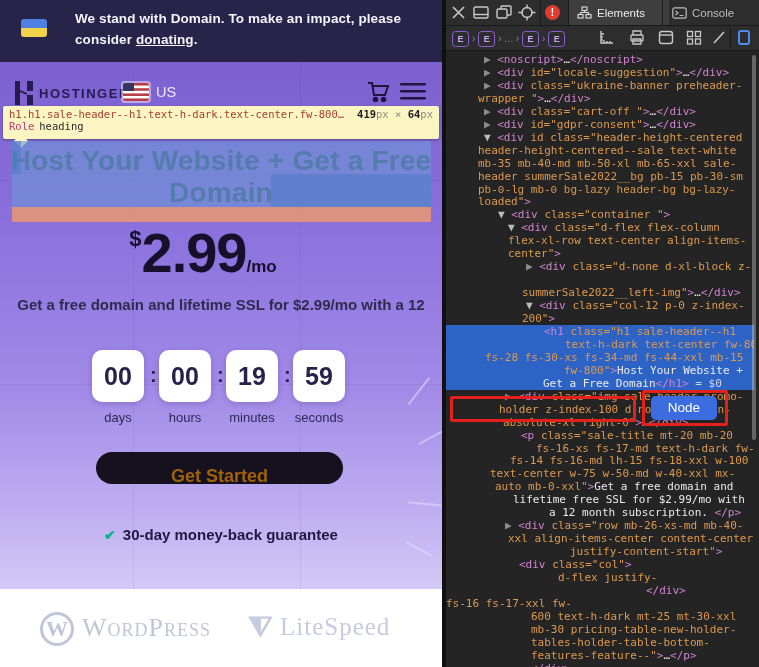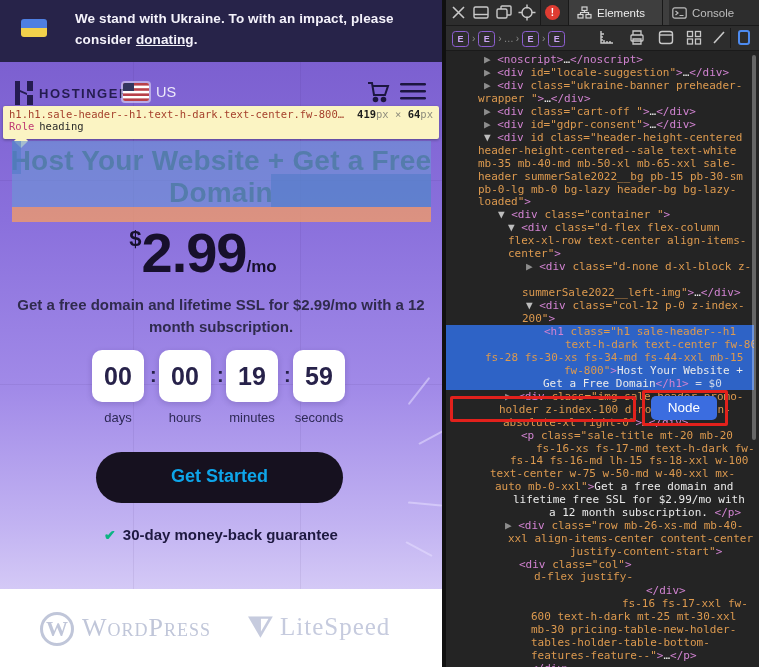--- a/index.html
+++ b/index.html
@@ -30,21 +30,21 @@
   .hl-margin{position:absolute;background:rgba(233,152,113,0.85);}
   #price{position:absolute;left:0;top:158px;width:406px;text-align:center;color:#17102c;}
   #price .cur{font-size:22px;font-weight:800;vertical-align:26px;}
   #price .amt{font-size:56px;font-weight:800;letter-spacing:-1px;}
   #price .per{font-size:17px;font-weight:bold;}
   .subline{position:absolute;left:0;width:442px;text-align:center;font-size:15px;font-weight:600;color:#302b4e;}
   #countdown{position:absolute;left:0;top:288px;width:442px;height:80px;}
   .cd-box{position:absolute;top:0;width:52px;height:52px;background:#fff;border-radius:10px;box-shadow:0 2px 6px rgba(30,10,80,.18);text-align:center;line-height:52px;font-size:25px;font-weight:bold;color:#27224a;}
   .cd-colon{position:absolute;top:14px;font-size:20px;font-weight:bold;color:#27224a;}
   .cd-label{position:absolute;top:60px;width:52px;text-align:center;font-size:13px;color:#2e2956;}
-  #cta{position:absolute;left:96px;top:390px;width:247px;height:51px;background:#16111f;border-radius:26px;color:#0ea5e9;text-align:center;line-height:48px;font-size:18px;font-weight:800;cursor:pointer;}
+  #cta{position:absolute;left:96px;top:390px;width:247px;height:32px;background:#16111f;border-radius:26px;color:#a16207;text-align:center;line-height:48px;font-size:18px;font-weight:800;cursor:pointer;}
   #guarantee{position:absolute;left:0;top:464px;width:442px;text-align:center;font-size:15px;font-weight:bold;color:#1e1941;}
   #guarantee .chk{color:#0cb483;margin-right:7px;font-size:14px;}
   #pfooter{position:absolute;left:0;top:589px;width:442px;height:78px;background:#fff;}
   #wp-logo{position:absolute;left:40px;top:23px;width:34px;height:34px;border:3px solid #c0c6d9;border-radius:50%;box-sizing:border-box;text-align:center;line-height:28px;font-family:"Liberation Serif",serif;font-size:22px;font-weight:bold;color:#c0c6d9;}
   #wp-text{position:absolute;left:82px;top:24px;font-family:"Liberation Serif",serif;font-variant:small-caps;font-size:26px;letter-spacing:1px;color:#c0c6d9;}
   #ls-glyph{position:absolute;left:248px;top:22px;font-size:28px;color:#c6cbde;font-weight:bold;}
   #ls-text{position:absolute;left:280px;top:24px;font-family:"Liberation Serif",serif;font-size:25px;letter-spacing:1px;color:#c6cbde;}
   
   #divider{position:absolute;left:442px;top:0;width:4px;height:667px;background:#101010;}
   
@@ -72,21 +72,21 @@
 
 <div id="stage">
 
   <div id="webpage">
 
     <div id="ua-banner">
       <div id="ua-flag">
           <div class="b"></div>
           <div class="y"></div>
         </div>
-      <div class="banner-text" style="top:11px;">We stand with Ukraine. To with an impact, please</div>
+      <div class="banner-text" style="top:11px;">We stand with Domain. To make an impact, please</div>
       <div class="banner-text" style="top:32px;"><span>consider </span><span style="text-decoration:underline;cursor:pointer;">donating</span><span>.</span></div>
     </div>
 
     <div id="hero">
       <div class="gridline" style="left:133px;top:0;width:1px;height:527px;"></div>
       <div class="gridline" style="left:300px;top:0;width:1px;height:527px;"></div>
       <div class="gridline" style="left:0;top:118px;width:442px;height:1px;"></div>
       <div class="gridline" style="left:0;top:322px;width:442px;height:1px;"></div>
       <div class="ray" style="left:418px;top:312px;height:34px;transform:rotate(38deg);"></div>
       <div class="ray" style="left:431px;top:360px;height:30px;transform:rotate(62deg);"></div>
@@ -138,21 +138,20 @@
       <div id="h1-line1" style="top:83px;">Host Your Website + Get a Free</div>
       <div id="h1-line2" style="top:115px;">Domain</div>
       <div class="hl-blue" style="left:12px;top:79px;width:419px;height:66px;"></div>
       <div class="hl-blue2" style="left:271px;top:112px;width:160px;height:33px;"></div>
       <div class="hl-blue2" style="left:12px;top:79px;width:9px;height:33px;"></div>
       <div class="hl-margin" style="left:12px;top:145px;width:419px;height:15px;"></div>
 
       <div id="price"><span class="cur">$</span><span class="amt">2.99</span><span class="per">/mo</span></div>
 
       <div class="subline" style="top:234px;">Get a free domain and lifetime SSL for $2.99/mo with a 12</div>
-      <div class="subline" style="top:256px;">month subscription.</div>
 
       <div id="countdown">
           <div class="cd-box" style="left: 92px;">00</div>
           <div class="cd-label" style="left: 92px;">days</div>
           <div class="cd-colon" style="left: 150px;">:</div>
           <div class="cd-box" style="left: 159px;">00</div>
           <div class="cd-label" style="left: 159px;">hours</div>
           <div class="cd-colon" style="left: 217px;">:</div>
           <div class="cd-box" style="left: 226px;">19</div>
           <div class="cd-label" style="left: 226px;">minutes</div>
@@ -182,21 +181,21 @@
         <div class="trow" style="top: 53px;"><span style="display: block; padding-left: 38px;"><span style="color: rgb(141, 141, 141);">▶ </span><span style="color: rgb(209, 131, 209);">&lt;noscript&gt;</span><span style="color: rgb(234, 234, 234);">…</span><span style="color: rgb(209, 131, 209);">&lt;/noscript&gt;</span></span></div>
         <div class="trow" style="top: 65.95px;"><span style="display: block; padding-left: 38px;"><span style="color: rgb(141, 141, 141);">▶ </span><span style="color: rgb(209, 131, 209);">&lt;div </span><span style="color: rgb(221, 154, 79);">id="locale-suggestion"</span><span style="color: rgb(209, 131, 209);">&gt;</span><span style="color: rgb(234, 234, 234);">…</span><span style="color: rgb(209, 131, 209);">&lt;/div&gt;</span></span></div>
         <div class="trow" style="top: 78.9px;"><span style="display: block; padding-left: 38px;"><span style="color: rgb(141, 141, 141);">▶ </span><span style="color: rgb(209, 131, 209);">&lt;div </span><span style="color: rgb(221, 154, 79);">class="ukraine-banner preheader-</span></span></div>
         <div class="trow" style="top: 91.85px;"><span style="display: block; padding-left: 32px;"><span style="color: rgb(221, 154, 79);">wrapper "</span><span style="color: rgb(209, 131, 209);">&gt;</span><span style="color: rgb(234, 234, 234);">…</span><span style="color: rgb(209, 131, 209);">&lt;/div&gt;</span></span></div>
         <div class="trow" style="top: 104.8px;"><span style="display: block; padding-left: 38px;"><span style="color: rgb(141, 141, 141);">▶ </span><span style="color: rgb(209, 131, 209);">&lt;div </span><span style="color: rgb(221, 154, 79);">class="cart-off "</span><span style="color: rgb(209, 131, 209);">&gt;</span><span style="color: rgb(234, 234, 234);">…</span><span style="color: rgb(209, 131, 209);">&lt;/div&gt;</span></span></div>
         <div class="trow" style="top: 117.75px;"><span style="display: block; padding-left: 38px;"><span style="color: rgb(141, 141, 141);">▶ </span><span style="color: rgb(209, 131, 209);">&lt;div </span><span style="color: rgb(221, 154, 79);">id="gdpr-consent"</span><span style="color: rgb(209, 131, 209);">&gt;</span><span style="color: rgb(234, 234, 234);">…</span><span style="color: rgb(209, 131, 209);">&lt;/div&gt;</span></span></div>
         <div class="trow" style="top: 130.7px;"><span style="display: block; padding-left: 38px;"><span style="color: rgb(189, 189, 189);">▼ </span><span style="color: rgb(209, 131, 209);">&lt;div </span><span style="color: rgb(221, 154, 79);">id class="header-height-centered</span></span></div>
         <div class="trow" style="top: 143.65px;"><span style="display: block; padding-left: 32px;"><span style="color: rgb(221, 154, 79);">header-height-centered--sale text-white</span></span></div>
         <div class="trow" style="top: 156.6px;"><span style="display: block; padding-left: 32px;"><span style="color: rgb(221, 154, 79);">mb-35 mb-40-md mb-50-xl mb-65-xxl sale-</span></span></div>
         <div class="trow" style="top: 169.55px;"><span style="display: block; padding-left: 32px;"><span style="color: rgb(221, 154, 79);">header summerSale2022__bg pb-15 pb-30-sm</span></span></div>
-        <div class="trow" style="top: 182.5px;"><span style="display: block; padding-left: 32px;"><span style="color: rgb(221, 154, 79);">pb-0-lg mb-0 bg-lazy header-bg bg-lazy-</span></span></div>
+        <div class="trow" style="top: 182.5px;"><span style="display: block; padding-left: 32px;"><span style="color: rgb(221, 154, 79); font-family: Liberation Mono, monospace;">pb-0-lg mb-0 bg-lazy header-bg bg-lazy-</span></span></div>
         <div class="trow" style="top: 195.45px;"><span style="display: block; padding-left: 32px;"><span style="color: rgb(221, 154, 79);">loaded"</span><span style="color: rgb(209, 131, 209);">&gt;</span></span></div>
         <div class="trow" style="top: 208.4px;"><span style="display: block; padding-left: 52px;"><span style="color: rgb(189, 189, 189);">▼ </span><span style="color: rgb(209, 131, 209);">&lt;div </span><span style="color: rgb(221, 154, 79);">class="container "</span><span style="color: rgb(209, 131, 209);">&gt;</span></span></div>
         <div class="trow" style="top: 221.35px;"><span style="display: block; padding-left: 62px;"><span style="color: rgb(189, 189, 189);">▼ </span><span style="color: rgb(209, 131, 209);">&lt;div </span><span style="color: rgb(221, 154, 79);">class="d-flex flex-column</span></span></div>
         <div class="trow" style="top: 234.3px;"><span style="display: block; padding-left: 62px;"><span style="color: rgb(221, 154, 79);">flex-xl-row text-center align-items-</span></span></div>
         <div class="trow" style="top: 247.25px;"><span style="display: block; padding-left: 62px;"><span style="color: rgb(221, 154, 79);">center"</span><span style="color: rgb(209, 131, 209);">&gt;</span></span></div>
         <div class="trow" style="top: 260.2px;"><span style="display: block; padding-left: 80px;"><span style="color: rgb(141, 141, 141);">▶ </span><span style="color: rgb(209, 131, 209);">&lt;div </span><span style="color: rgb(221, 154, 79);">class="d-none d-xl-block z-</span></span></div>
         <div class="trow" style="top: 286.1px;"><span style="display: block; padding-left: 76px;"><span style="color: rgb(221, 154, 79);">summerSale2022__left-img"</span><span style="color: rgb(209, 131, 209);">&gt;</span><span style="color: rgb(234, 234, 234);">…</span><span style="color: rgb(209, 131, 209);">&lt;/div&gt;</span></span></div>
         <div class="trow" style="top: 299.05px;"><span style="display: block; padding-left: 80px;"><span style="color: rgb(189, 189, 189);">▼ </span><span style="color: rgb(209, 131, 209);">&lt;div </span><span style="color: rgb(221, 154, 79);">class="col-12 p-0 z-index-</span></span></div>
         <div class="trow" style="top: 312px;"><span style="display: block; padding-left: 76px;"><span style="color: rgb(221, 154, 79);">200"</span><span style="color: rgb(209, 131, 209);">&gt;</span></span></div>
         <div class="trow sel" style="top: 324.95px;"><span style="display: block; padding-left: 98px;"><span style="color: rgb(209, 131, 209);">&lt;h1 </span><span style="color: rgb(221, 154, 79);">class="h1 sale-header--h1</span></span></div>
@@ -211,23 +210,23 @@
         <div class="trow" style="top: 441.5px;"><span style="display: block; padding-left: 52px;"><span style="color: rgb(221, 154, 79); margin-left: 38px;">fs-16-xs fs-17-md text-h-dark fw-600</span></span></div>
         <div class="trow" style="top: 454.45px;"><span style="display: block; padding-left: 64px;"><span style="color: rgb(221, 154, 79);">fs-14 fs-16-md lh-15 fs-18-xxl w-100</span></span></div>
         <div class="trow" style="top: 467.4px;"><span style="display: block; padding-left: 44px;"><span style="color: rgb(221, 154, 79);">text-center w-75 w-50-md w-40-xxl mx-</span></span></div>
         <div class="trow" style="top: 480.35px;"><span style="display: block; padding-left: 49px;"><span style="color: rgb(221, 154, 79);">auto mb-0-xxl"</span><span style="color: rgb(209, 131, 209);">&gt;</span><span style="color: rgb(234, 234, 234);">Get a free domain and</span></span></div>
         <div class="trow" style="top: 493.3px;"><span style="display: block; padding-left: 67px;"><span style="color: rgb(234, 234, 234);">lifetime free SSL for $2.99/mo with</span></span></div>
         <div class="trow" style="top: 506.25px;"><span style="display: block; padding-left: 103px;"><span style="color: rgb(234, 234, 234);">a 12 month subscription. </span><span style="color: rgb(209, 131, 209);">&lt;/p&gt;</span></span></div>
         <div class="trow" style="top: 519.2px;"><span style="display: block; padding-left: 59px;"><span style="color: rgb(141, 141, 141);">▶ </span><span style="color: rgb(209, 131, 209);">&lt;div </span><span style="color: rgb(221, 154, 79);">class="row mb-26-xs-md mb-40-</span></span></div>
         <div class="trow" style="top: 532.15px;"><span style="display: block; padding-left: 62px;"><span style="color: rgb(221, 154, 79);">xxl align-items-center content-center</span></span></div>
         <div class="trow" style="top: 545.1px;"><span style="display: block; padding-left: 124px;"><span style="color: rgb(221, 154, 79);">justify-content-start"</span><span style="color: rgb(209, 131, 209);">&gt;</span></span></div>
         <div class="trow" style="top: 558.05px;"><span style="display: block; padding-left: 73px;"><span style="color: rgb(209, 131, 209);">&lt;div </span><span style="color: rgb(221, 154, 79);">class="col"</span><span style="color: rgb(209, 131, 209);">&gt;</span></span></div>
-        <div class="trow" style="top: 571px;"><span style="display: block; padding-left: 88px; font-family: Liberation Mono, monospace;"><span style="color: rgb(221, 154, 79);">d-flex justify-</span></span></div>
+        <div class="trow" style="top: 571px;"><span style="display: block; padding-left: 112px;"><span style="color: rgb(221, 154, 79);">d-flex justify-</span></span></div>
         <div class="trow" style="top: 583.95px;"><span style="display: block; padding-left: 200px;"><span style="color: rgb(209, 131, 209);">&lt;/div&gt;</span></span></div>
-        <div class="trow" style="top: 596.9px;"><span style="display: block; padding-left: 176px;"><span style="color: rgb(221, 154, 79);">fs-16 fs-17-xxl fw-</span></span></div>
+        <div class="trow" style="top: 596.9px;"><span style="display: block; "><span style="color: rgb(221, 154, 79);">fs-16 fs-17-xxl fw-</span></span></div>
         <div class="trow" style="top: 609.85px;"><span style="display: block; padding-left: 85px;"><span style="color: rgb(221, 154, 79);">600 text-h-dark mt-25 mt-30-xxl</span></span></div>
         <div class="trow" style="top: 622.8px;"><span style="display: block; padding-left: 85px;"><span style="color: rgb(221, 154, 79);">mb-30 pricing-table-new-holder-</span></span></div>
         <div class="trow" style="top: 635.75px;"><span style="display: block; padding-left: 85px;"><span style="color: rgb(221, 154, 79);">tables-holder-table-bottom-</span></span></div>
         <div class="trow" style="top: 648.7px;"><span style="display: block; padding-left: 85px;"><span style="color: rgb(221, 154, 79);">features-feature--"</span><span style="color: rgb(209, 131, 209);">&gt;</span><span style="color: rgb(234, 234, 234);">…</span><span style="color: rgb(209, 131, 209);">&lt;/p&gt;</span></span></div>
         <div class="trow" style="top: 661.65px;"><span style="display: block; padding-left: 85px;"><span style="color: rgb(209, 131, 209);">&lt;/div&gt;</span></span></div>
       </div>
     <div id="scrollthumb"></div>
 
     <div id="dt-top">
       <svg class="dt-icon" style="left:4px;" viewBox="0 0 18 17" fill="none" stroke="currentColor" stroke-width="1.6">

